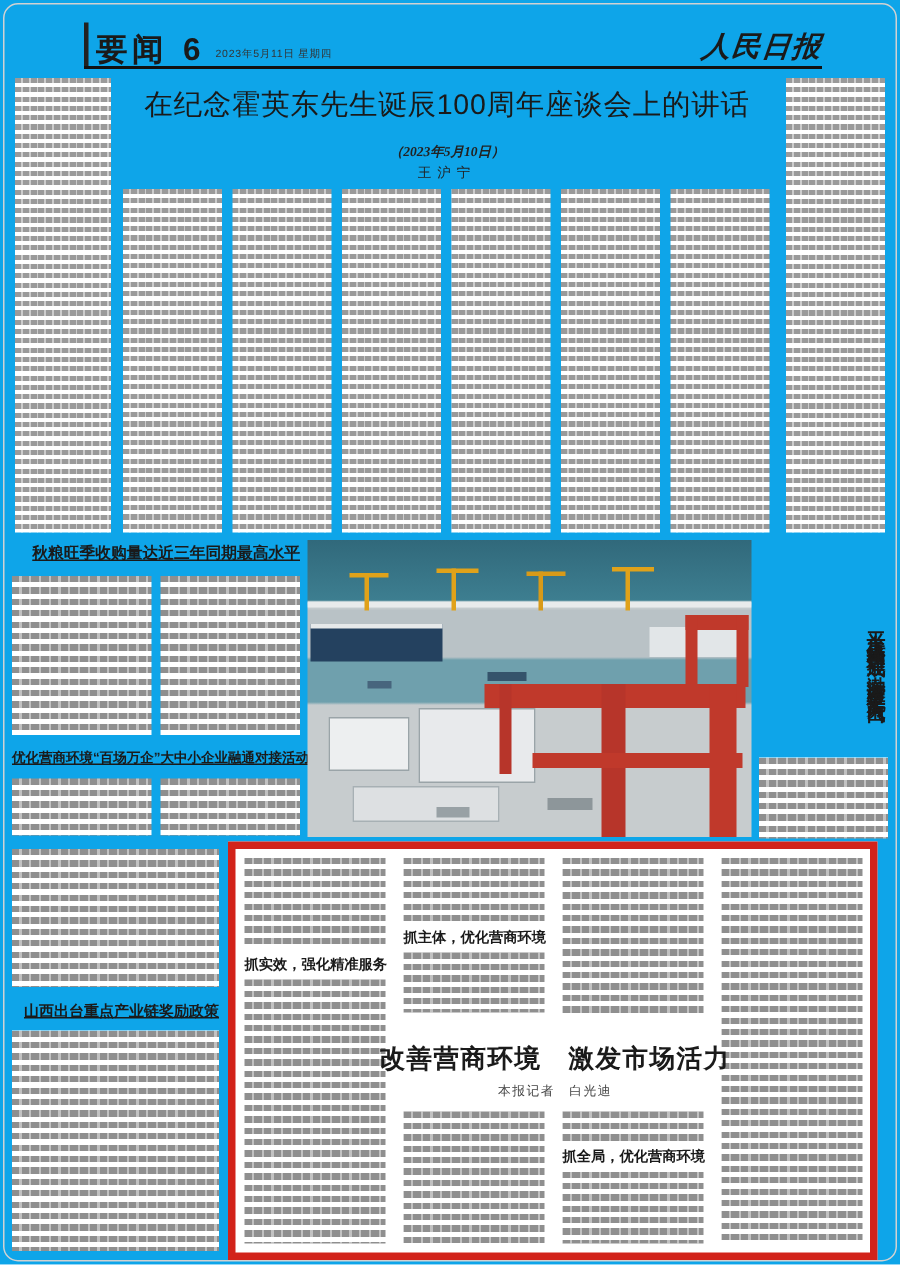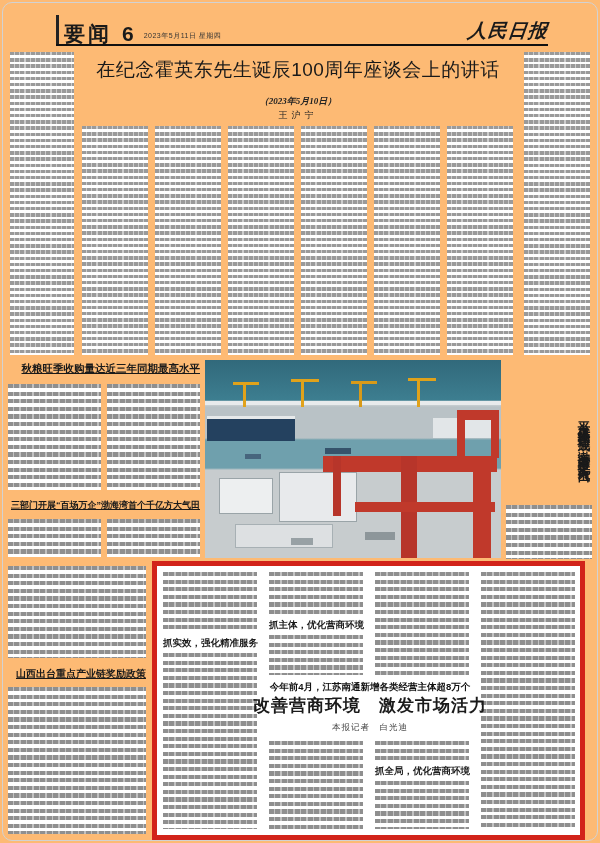--- a/index.html
+++ b/index.html
@@ -1,16 +1,16 @@
 <!DOCTYPE html>
 <html><head>
 <meta charset="utf-8">
 <style>
   html,body{margin:0;padding:0;background:#ffffff;}
-  #page{position:relative;width:600px;height:843px;background:#fdba74;overflow:hidden;
+  #page{position:relative;width:600px;height:843px;background:#0ea5e9;overflow:hidden;
         font-family:"Liberation Sans",sans-serif;color:#1a1a1a;}
   #frame{position:absolute;left:2px;top:2px;right:2px;bottom:2px;border:1px solid #d2d2d2;
          border-radius:10px;pointer-events:none;}
 
   
   #bracket{position:absolute;left:56px;top:15px;width:3px;height:29px;background:#222;}
   #masthead{position:absolute;left:64px;top:14px;height:30px;display:flex;align-items:flex-end;gap:10px;}
   #sec{font-size:21px;font-weight:bold;letter-spacing:3px;line-height:1;}
   #pgno{font-size:21px;font-weight:bold;line-height:1;}
   #mdate{font-size:7px;color:#333;padding-bottom:3px;letter-spacing:.5px;}
@@ -88,21 +88,21 @@
   <div class="tcol fine" style="left:155px;top:126px;width:66px;height:229px;"></div>
   <div class="tcol fine" style="left:228px;top:126px;width:66px;height:229px;"></div>
   <div class="tcol fine" style="left:301px;top:126px;width:66px;height:229px;"></div>
   <div class="tcol fine" style="left:374px;top:126px;width:66px;height:229px;"></div>
   <div class="tcol fine" style="left:447px;top:126px;width:66px;height:229px;"></div>
 
   <div id="lh1" class="lhead">秋粮旺季收购量达近三年同期最高水平</div>
   <div class="tcol" style="left:8px;top:384px;width:93px;height:106px;"></div>
   <div class="tcol" style="left:107px;top:384px;width:93px;height:106px;"></div>
 
-  <div id="lh2" class="lhead">三部门开展“百场万企”渤海湾首个千亿方大气田</div>
+  <div id="lh2" class="lhead">优化营商环境“百场万企”大中小企业融通对接活动</div>
   <div class="tcol" style="left:8px;top:519px;width:93px;height:38px;"></div>
   <div class="tcol" style="left:107px;top:519px;width:93px;height:38px;"></div>
   <div class="tcol" style="left:8px;top:566px;width:138px;height:92px;"></div>
 
   <div id="lh3" class="lhead">山西出台重点产业链奖励政策</div>
   <div class="tcol" style="left:8px;top:687px;width:138px;height:147px;"></div>
 
   <div id="photo">
     <div class="ph" style="left:0;top:41px;width:296px;height:4px;background:#e8ebec;"></div>
 
@@ -155,16 +155,15 @@
   <div class="tcol" style="left:269px;top:635px;width:94px;height:40px;"></div>
   <div class="tcol" style="left:269px;top:741px;width:94px;height:88px;"></div>
 
   <div class="tcol" style="left:375px;top:572px;width:94px;height:104px;"></div>
   <div class="tcol" style="left:375px;top:741px;width:94px;height:22px;"></div>
   <div class="sub" style="left:375px;top:765px;">抓全局，优化营商环境</div>
   <div class="tcol" style="left:375px;top:781px;width:94px;height:48px;"></div>
 
   <div class="tcol" style="left:481px;top:572px;width:94px;height:257px;"></div>
 
-  <div id="kicker">今年前4月，江苏南通新增各类经营主体超8万个</div>
   <div id="fhead">改善营商环境　激发市场活力</div>
   <div id="fbyline">本报记者　白光迪</div>
 </div>
 
 </body></html>

